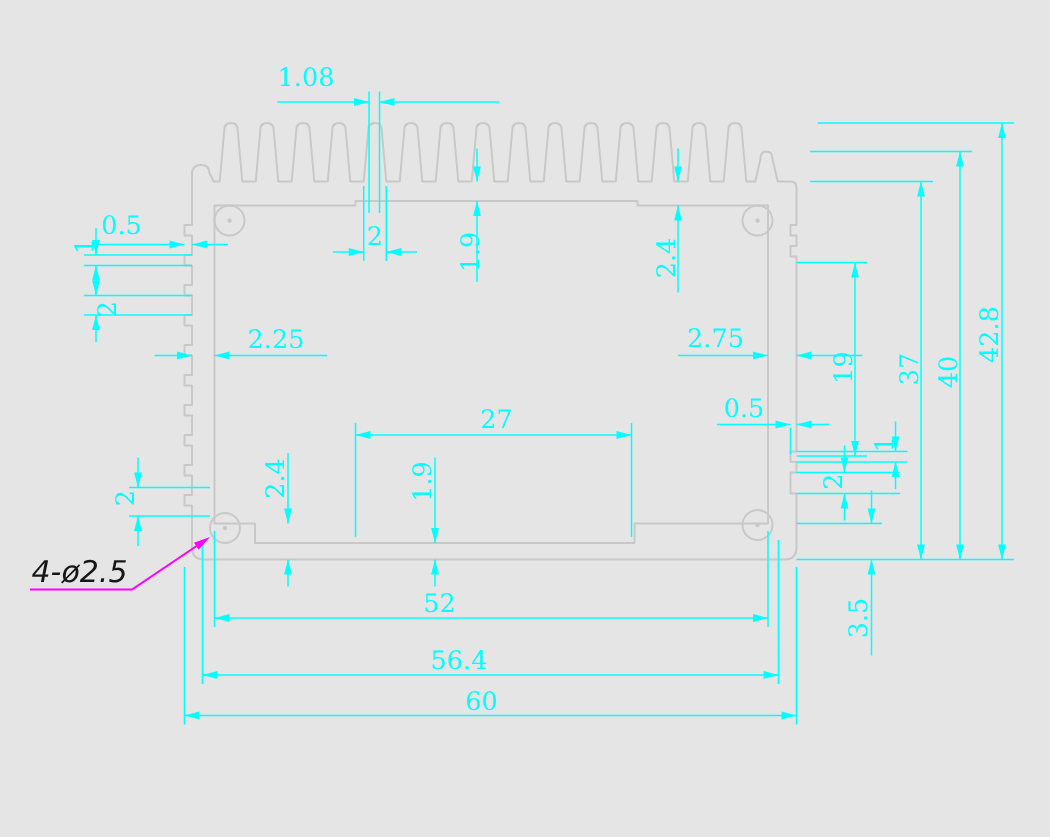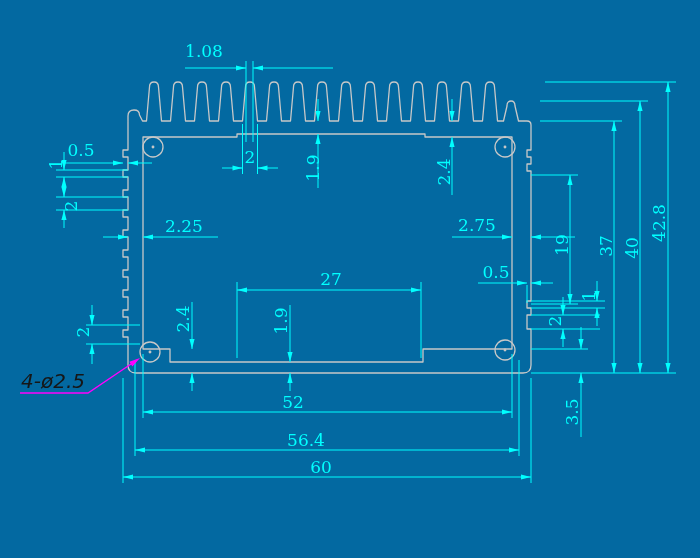--- a/index.html
+++ b/index.html
@@ -1,16 +1,16 @@
 <!DOCTYPE html>
 <html><head>
 <meta charset="utf-8">
 <style>
   html,body{margin:0;padding:0;background:#ffffff;width:700px;height:558px;overflow:hidden;}
-  #canvas{position:relative;width:700px;height:558px;background:#0369a1;}
+  #canvas{position:relative;width:700px;height:558px;background:#e5e5e5;}
   svg{position:absolute;left:0;top:0;}
   text.dim{font-family:"DejaVu Serif", serif;font-size:17px;fill:#00ffff;}
   text.callout{font-family:"DejaVu Sans", sans-serif;font-style:italic;font-size:20px;fill:#161616;}
 </style>
 </head>
 <body>
 
 <div id="canvas">
 <svg width="700" height="558" viewBox="0 0 700 558">
 

